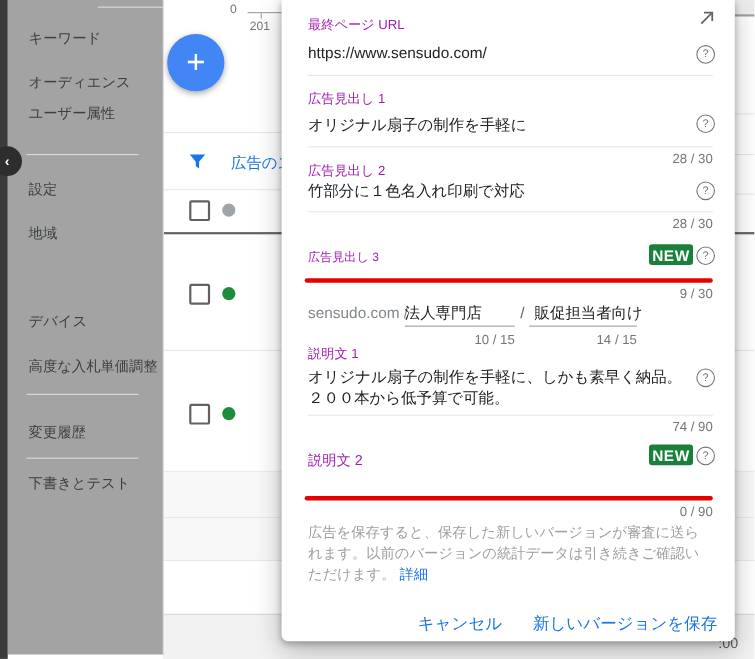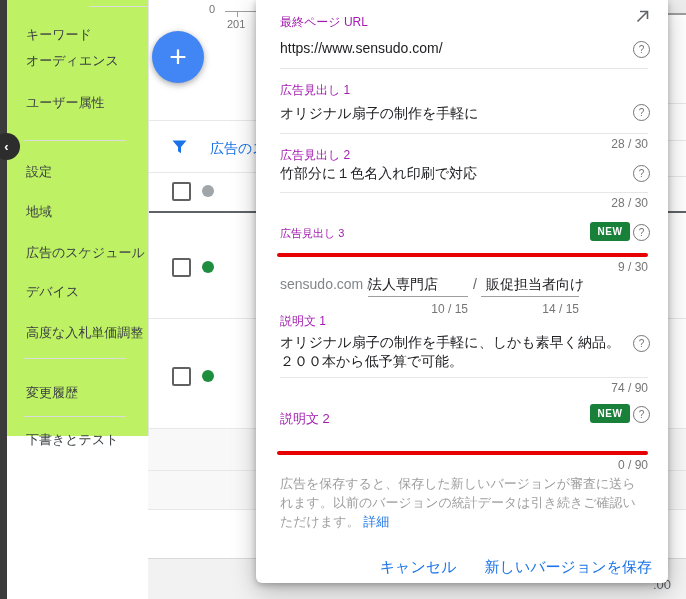--- a/index.html
+++ b/index.html
@@ -7,21 +7,21 @@
     width:686px;height:599px;position:relative;overflow:hidden;
     font-family:"Liberation Sans","DejaVu Sans",sans-serif;
     background:#ffffff;color:#202124;
   }
   
   .rail{position:absolute;left:0;top:0;width:7px;height:599px;background:#3b3b3b;z-index:6;}
   .rail-btn{position:absolute;left:-7px;top:133px;width:27px;height:27px;border-radius:50%;
     background:#2d2d2d;color:#fff;z-index:7;display:flex;align-items:center;justify-content:center;
     font-size:13px;font-weight:bold;cursor:pointer;}
   
-  .sidebar{position:absolute;left:7px;top:0;width:141px;height:436px;background:#bef264;
+  .sidebar{position:absolute;left:7px;top:0;width:141px;height:595px;background:#a3a3a3;
     border-right:1px solid #e4e4e4;z-index:5;}
   .sb-item{position:absolute;left:19px;font-size:13px;color:#3c4043;white-space:nowrap;cursor:pointer;}
   .sb-div{position:absolute;left:17px;width:102px;height:1px;background:#dcdcdc;}
   .sb-div-top{position:absolute;left:82px;top:6px;width:59px;height:1px;background:#dcdcdc;}
   
   .main{position:absolute;left:148px;top:0;width:538px;height:599px;background:#fff;z-index:1;}
   .axis-zero{position:absolute;left:61px;top:3px;font-size:11px;color:#757575;}
   .axis-line{position:absolute;left:77px;top:11px;width:31px;height:1px;background:#9e9e9e;}
   .axis-tick{position:absolute;left:89px;top:12px;width:1px;height:5px;background:#9e9e9e;}
   .axis-date{position:absolute;left:79px;top:18px;font-size:11px;color:#757575;}
@@ -49,21 +49,21 @@
   .dialog{position:absolute;left:256px;top:0;width:412px;height:583px;background:#fff;z-index:10;
     border-radius:0 0 6px 6px;box-shadow:0 2px 6px rgba(0,0,0,.25),0 8px 24px rgba(0,0,0,.25);}
   .d-label{position:absolute;left:24px;font-size:12px;color:#a21caf;white-space:nowrap;}
   .d-value{position:absolute;left:24px;font-size:14px;color:#202124;white-space:nowrap;cursor:text;}
   .d-counter{position:absolute;right:20px;font-size:12px;color:#757575;text-align:right;}
   .d-div{position:absolute;left:24px;width:368px;height:1px;background:#e6e6e6;}
   .help{position:absolute;left:377px;width:15px;height:15px;border:1px solid #757575;border-radius:50%;
     color:#757575;font-size:10px;display:flex;align-items:center;justify-content:center;cursor:pointer;}
   .help::after{content:"?";}
   .badge{position:absolute;left:334px;width:40px;height:19px;background:#188038;border-radius:3px;
-    color:#fff;font-size:10px;font-weight:bold;display:flex;align-items:center;justify-content:center;letter-spacing:.5px;}
+    color:#fff;font-size:14px;font-weight:bold;display:flex;align-items:center;justify-content:center;letter-spacing:.5px;}
   .redline{position:absolute;left:21px;width:371px;height:4px;background:#e60000;border-radius:2px;}
   .open-arrow{position:absolute;left:378px;top:8px;cursor:pointer;}
   .path-gray{position:absolute;left:24px;top:276px;font-size:14px;color:#80868b;white-space:nowrap;}
   .path-field{font-size:14px;color:#202124;position:absolute;top:276px;white-space:nowrap;cursor:text;}
   .path-u{position:absolute;top:296px;height:1px;background:#9e9e9e;}
   .path-count{position:absolute;top:302px;font-size:12px;color:#757575;text-align:right;}
   .d-multiline{position:absolute;left:24px;width:352px;font-size:14px;line-height:19px;color:#202124;cursor:text;}
   .notice{position:absolute;left:24px;top:474px;width:356px;font-size:13px;line-height:19px;color:#9e9e9e;}
   .notice a{color:#1a73e8;text-decoration:none;cursor:pointer;}
   .actions{position:absolute;right:16px;top:558px;display:flex;gap:28px;}
@@ -74,26 +74,25 @@
 <body>
 
 <div class="rail"></div>
 <div class="rail-btn">
   <span>‹</span>
 </div>
 
 <nav class="sidebar">
   <div class="sb-div-top"></div>
   <div class="sb-item" style="top:26px">キーワード</div>
-  <div class="sb-item" style="top:52px">オーディエンス</div>
+  <div class="sb-item" style="top:66px">オーディエンス</div>
   <div class="sb-item" style="top:94px">ユーザー属性</div>
   <div class="sb-div" style="top:140px"></div>
   <div class="sb-item" style="top:163px">設定</div>
   <div class="sb-item" style="top:203px">地域</div>
-  <div class="sb-item" style="top:244px">広告のスケジュール</div>
   <div class="sb-item" style="top:283px">デバイス</div>
   <div class="sb-item" style="top:324px">高度な入札単価調整</div>
   <div class="sb-div" style="top:358px"></div>
   <div class="sb-item" style="top:384px">変更履歴</div>
   <div class="sb-div" style="top:416px"></div>
   <div class="sb-item" style="top:431px">下書きとテスト</div>
 </nav>
 
 <div class="main">
 

